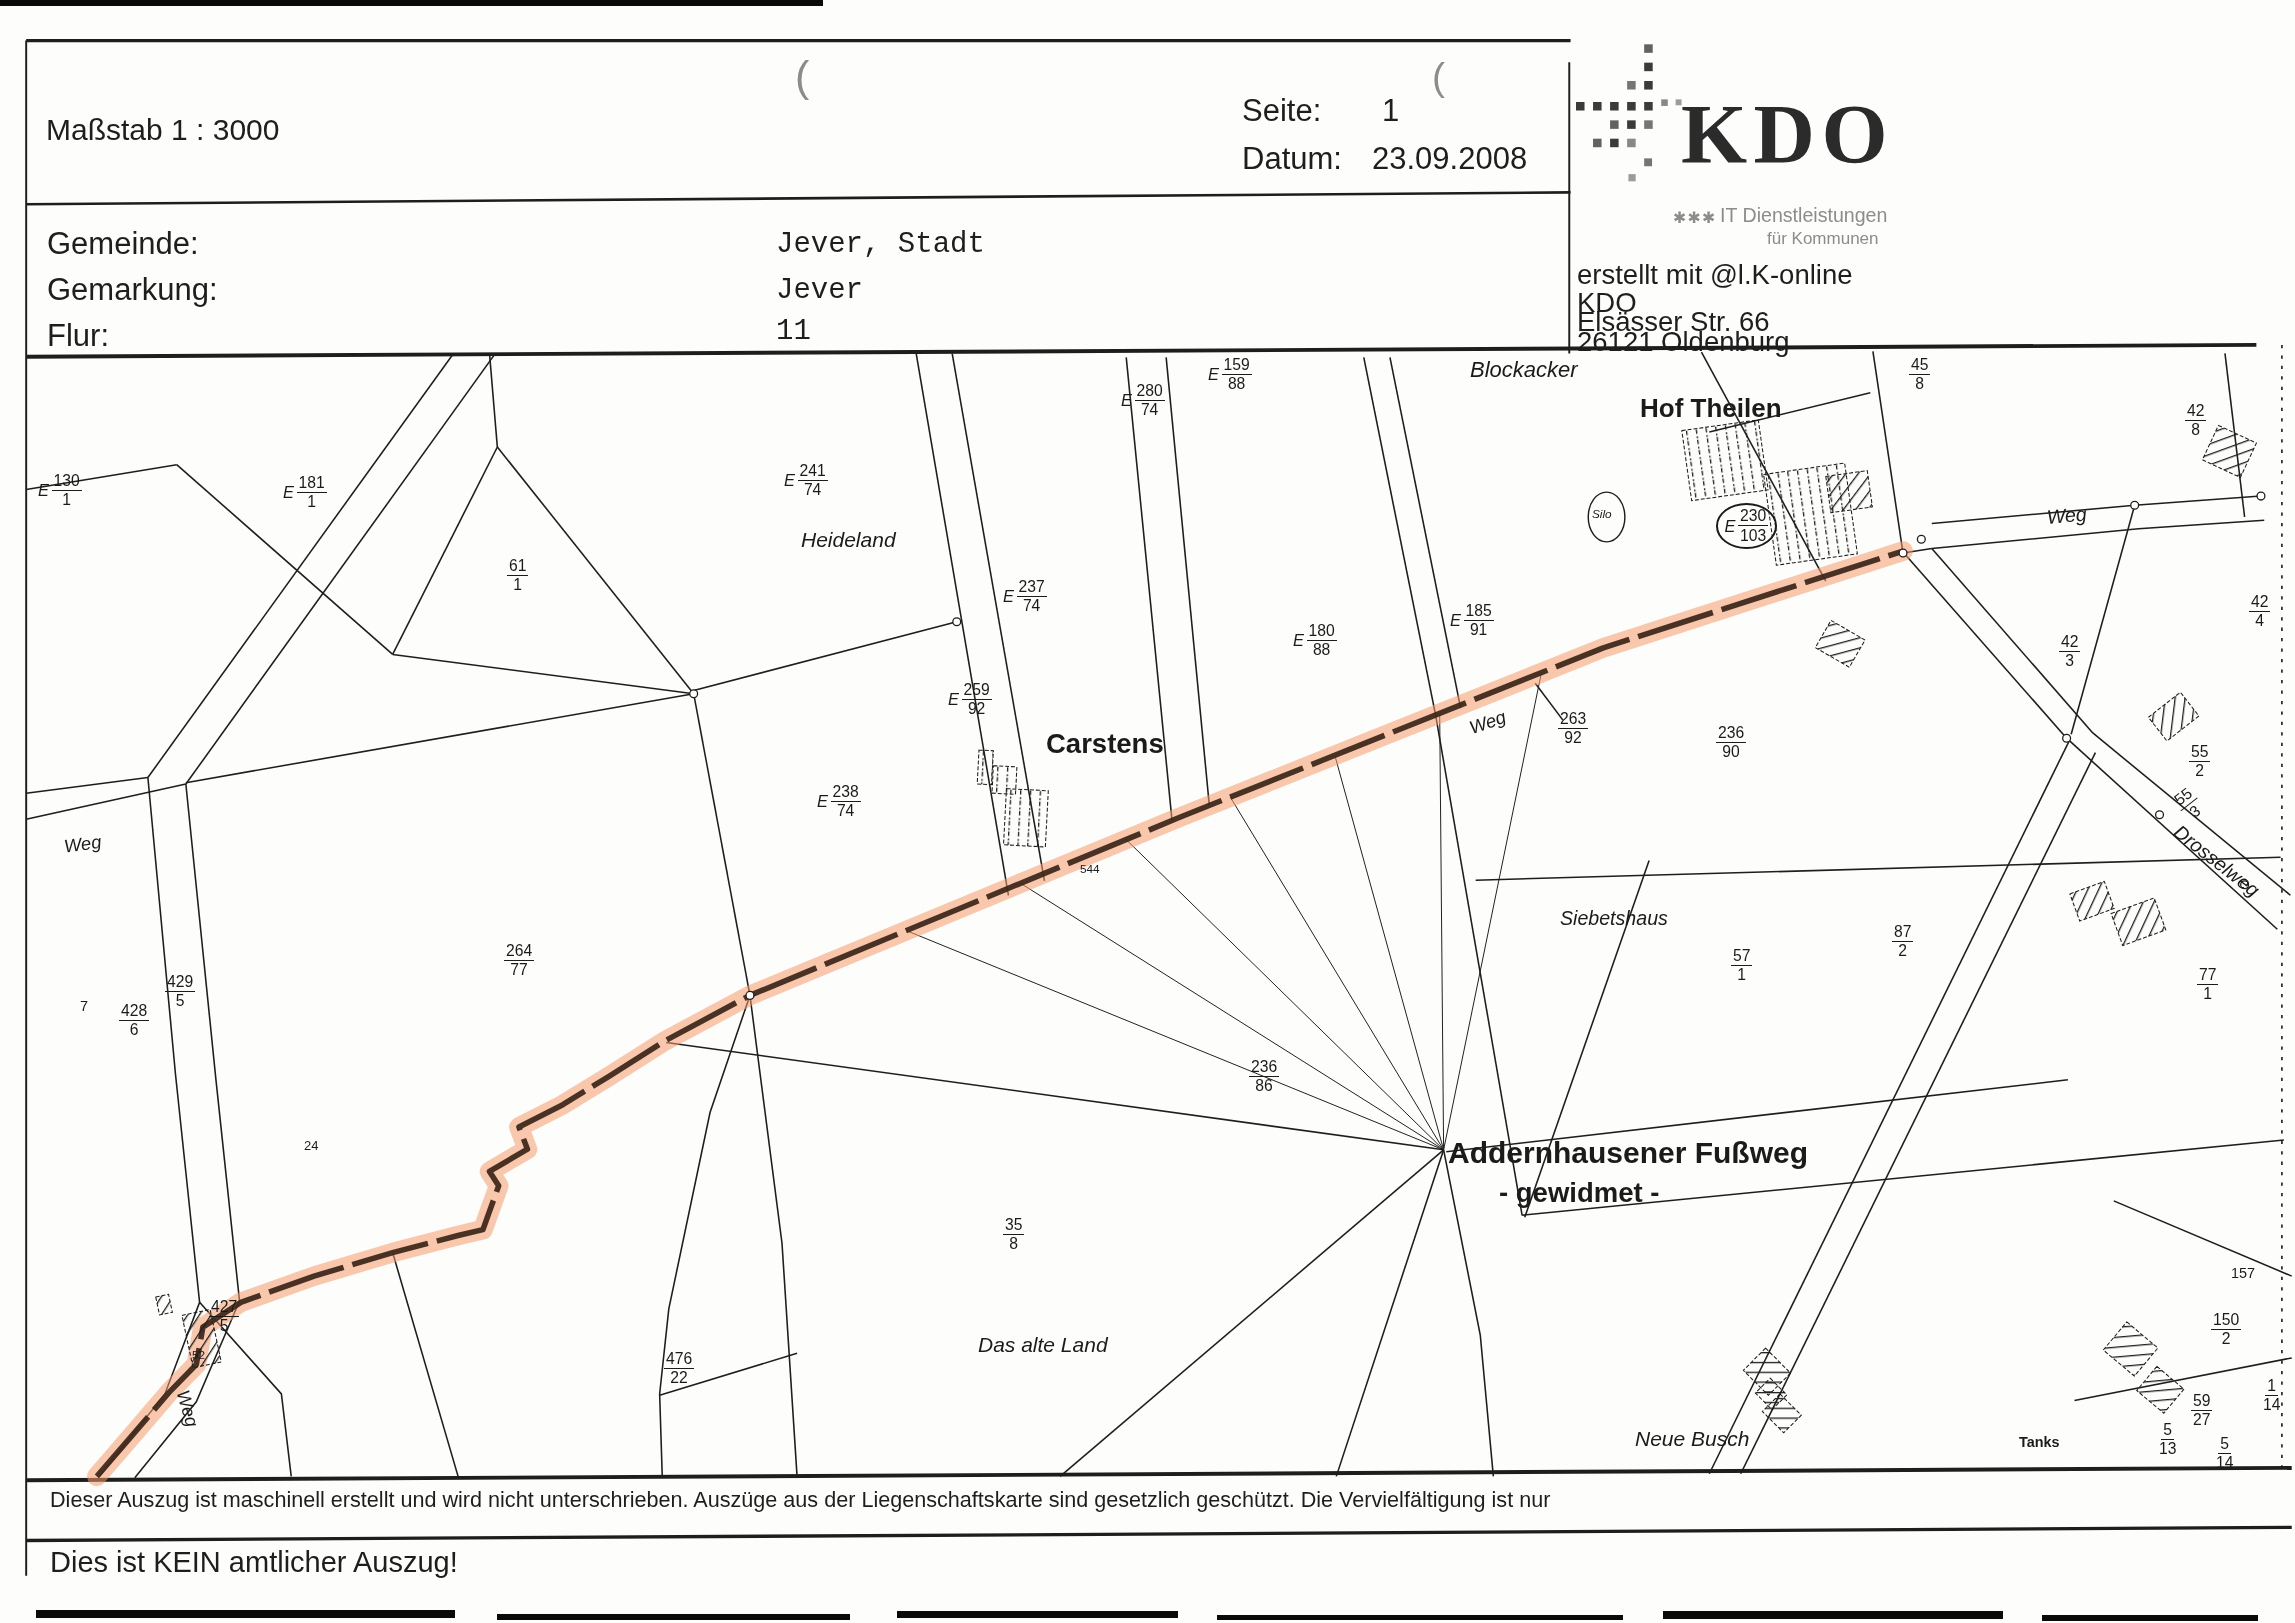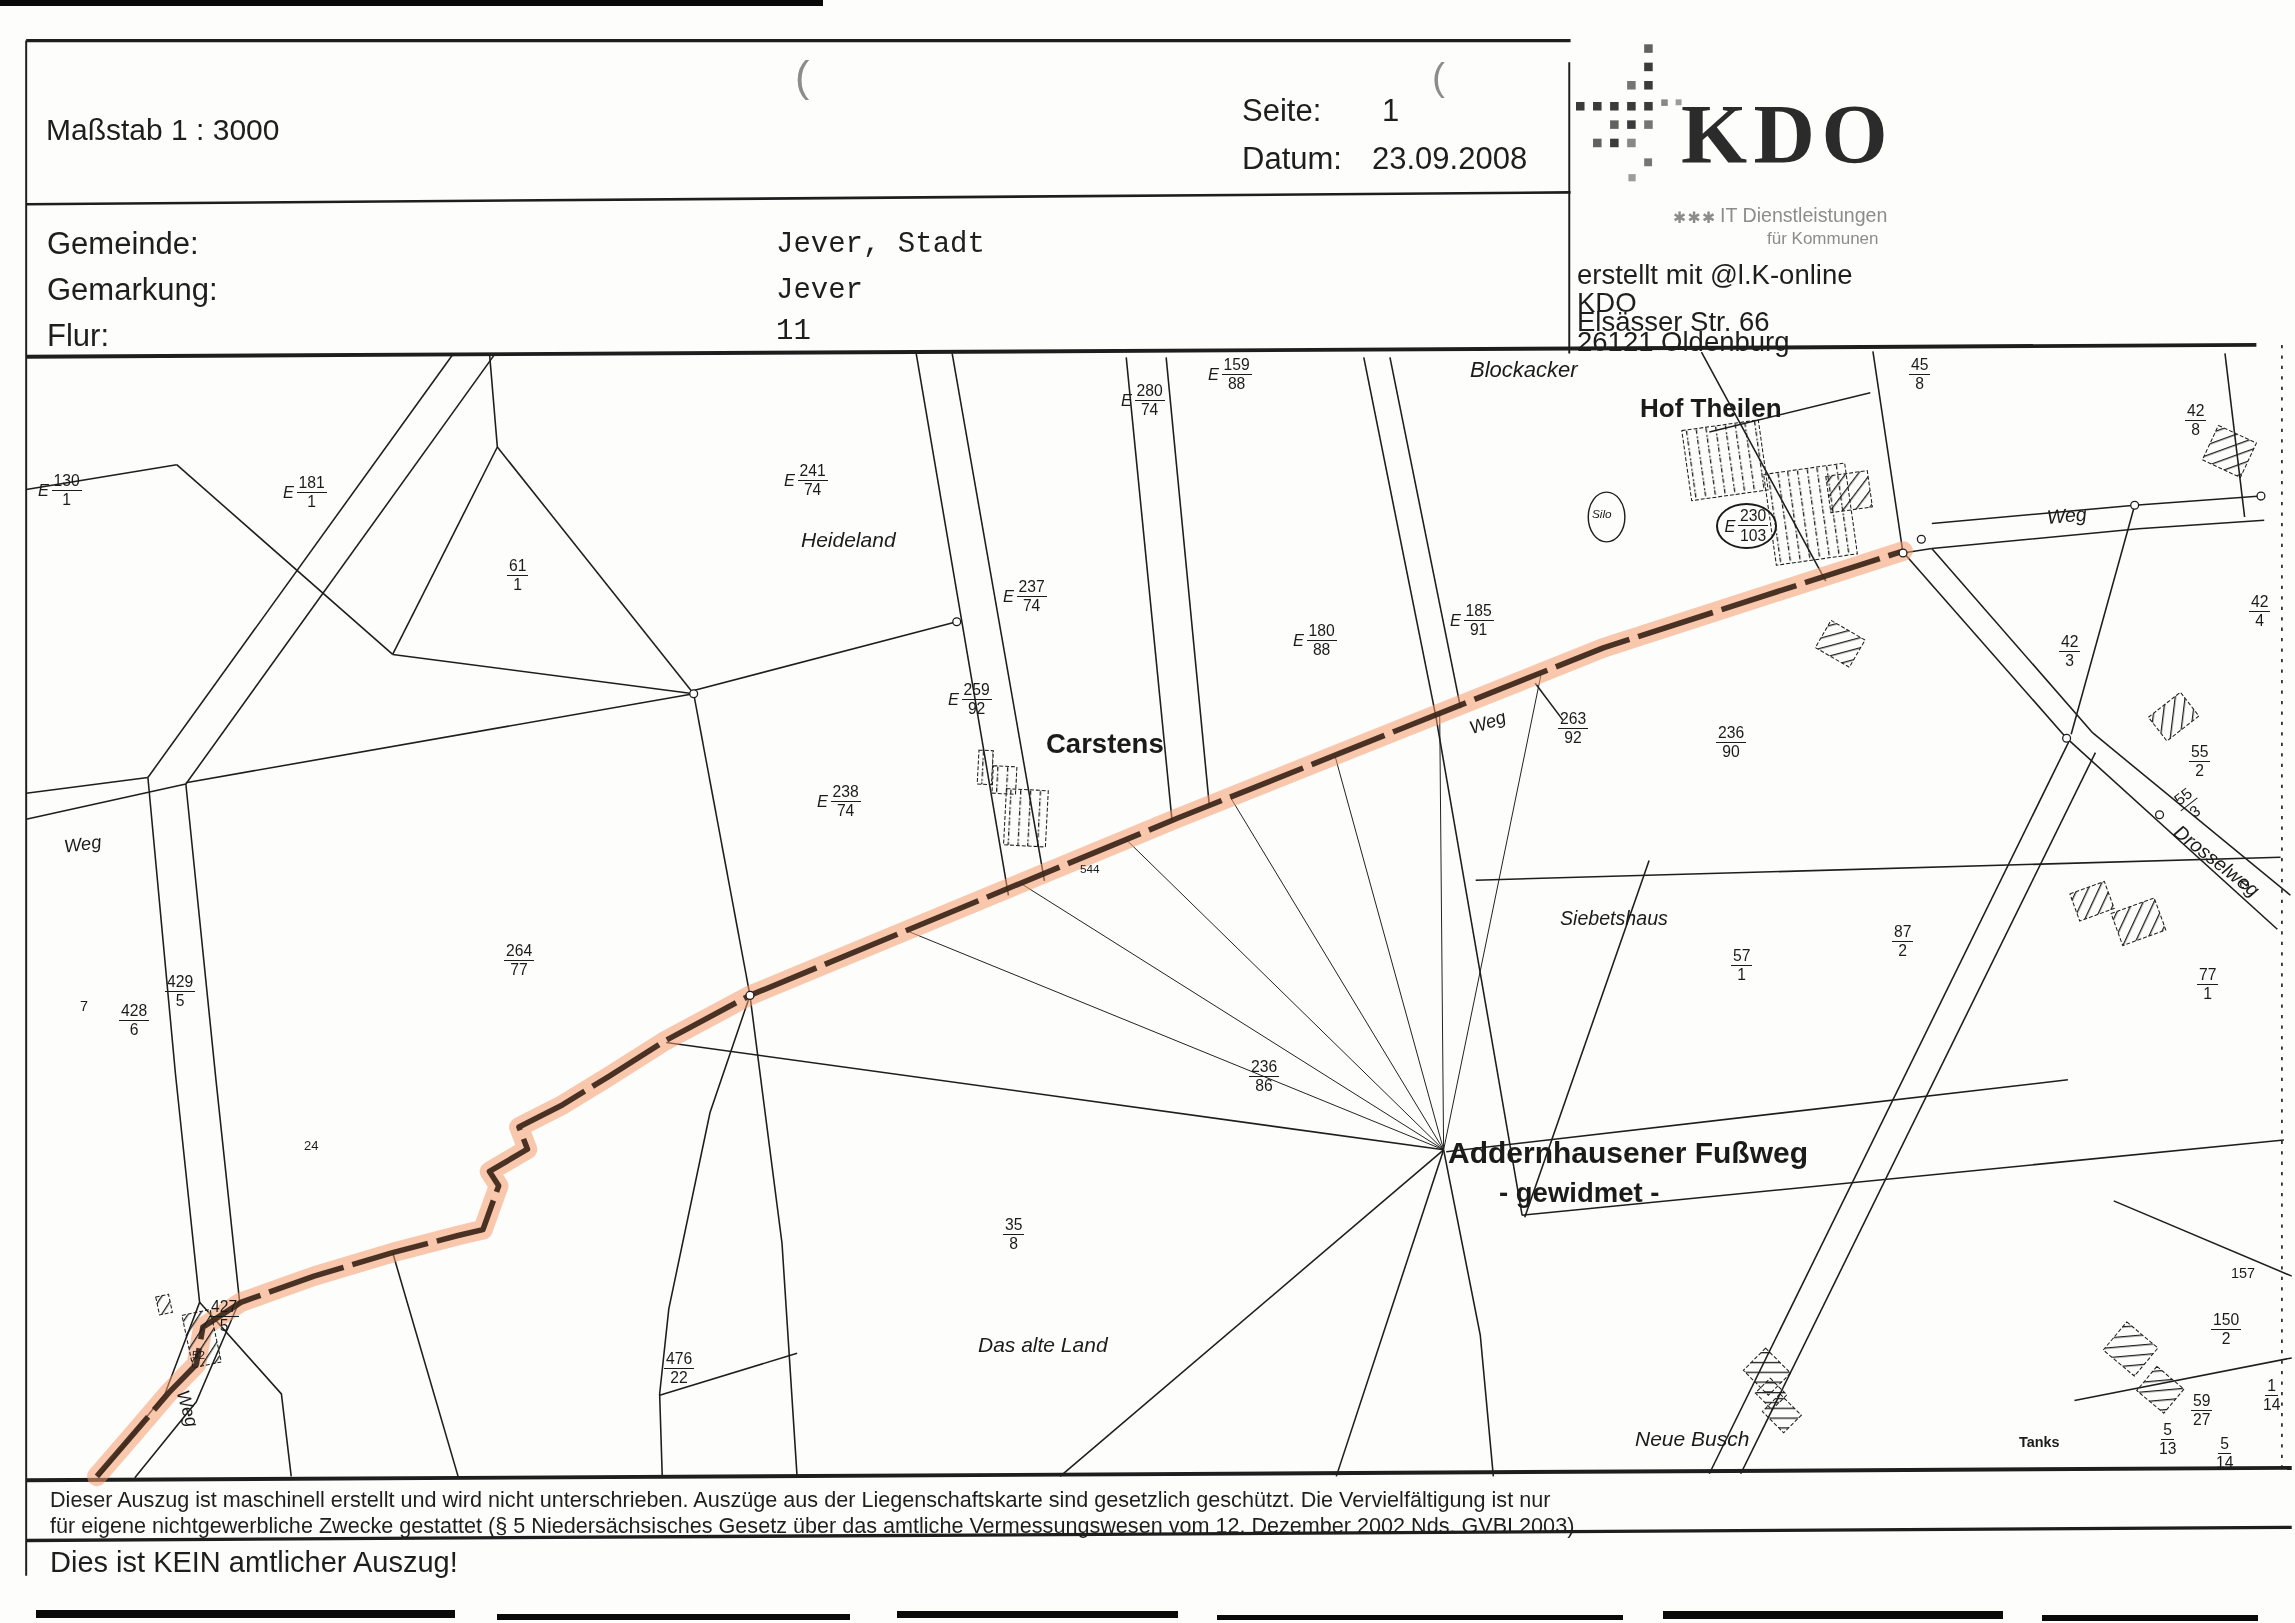--- a/index.html
+++ b/index.html
@@ -547,17 +547,16 @@
         <span class="st-wrap" style="display: flex; align-items: center; gap: 2.6px;">
           <span class="st">
             <span class="nu">1</span>
             <span class="de">14</span>
           </span>
         </span>
       </div>
     </div>
 
   <div class="hdr-txt" style="left:50px;top:1487px;font-size:21.6px;">Dieser Auszug ist maschinell erstellt und wird nicht unterschrieben. Auszüge aus der Liegenschaftskarte sind gesetzlich geschützt. Die Vervielfältigung ist nur</div>
-  <div class="hdr-txt" style="left:50px;top:1513px;font-size:21.6px;">für eigene nichtgewerbliche Zwecke gestattet (§ 5 Niedersächsisches Gesetz über das amtliche Vermessungswesen vom 12. Dezember 2002 Nds. GVBI 2003)</div>
   <div class="hdr-txt" style="left:50px;top:1546px;font-size:29px;">Dies ist KEIN amtlicher Auszug!</div>
 
 </div>
 
 
 </body></html>

